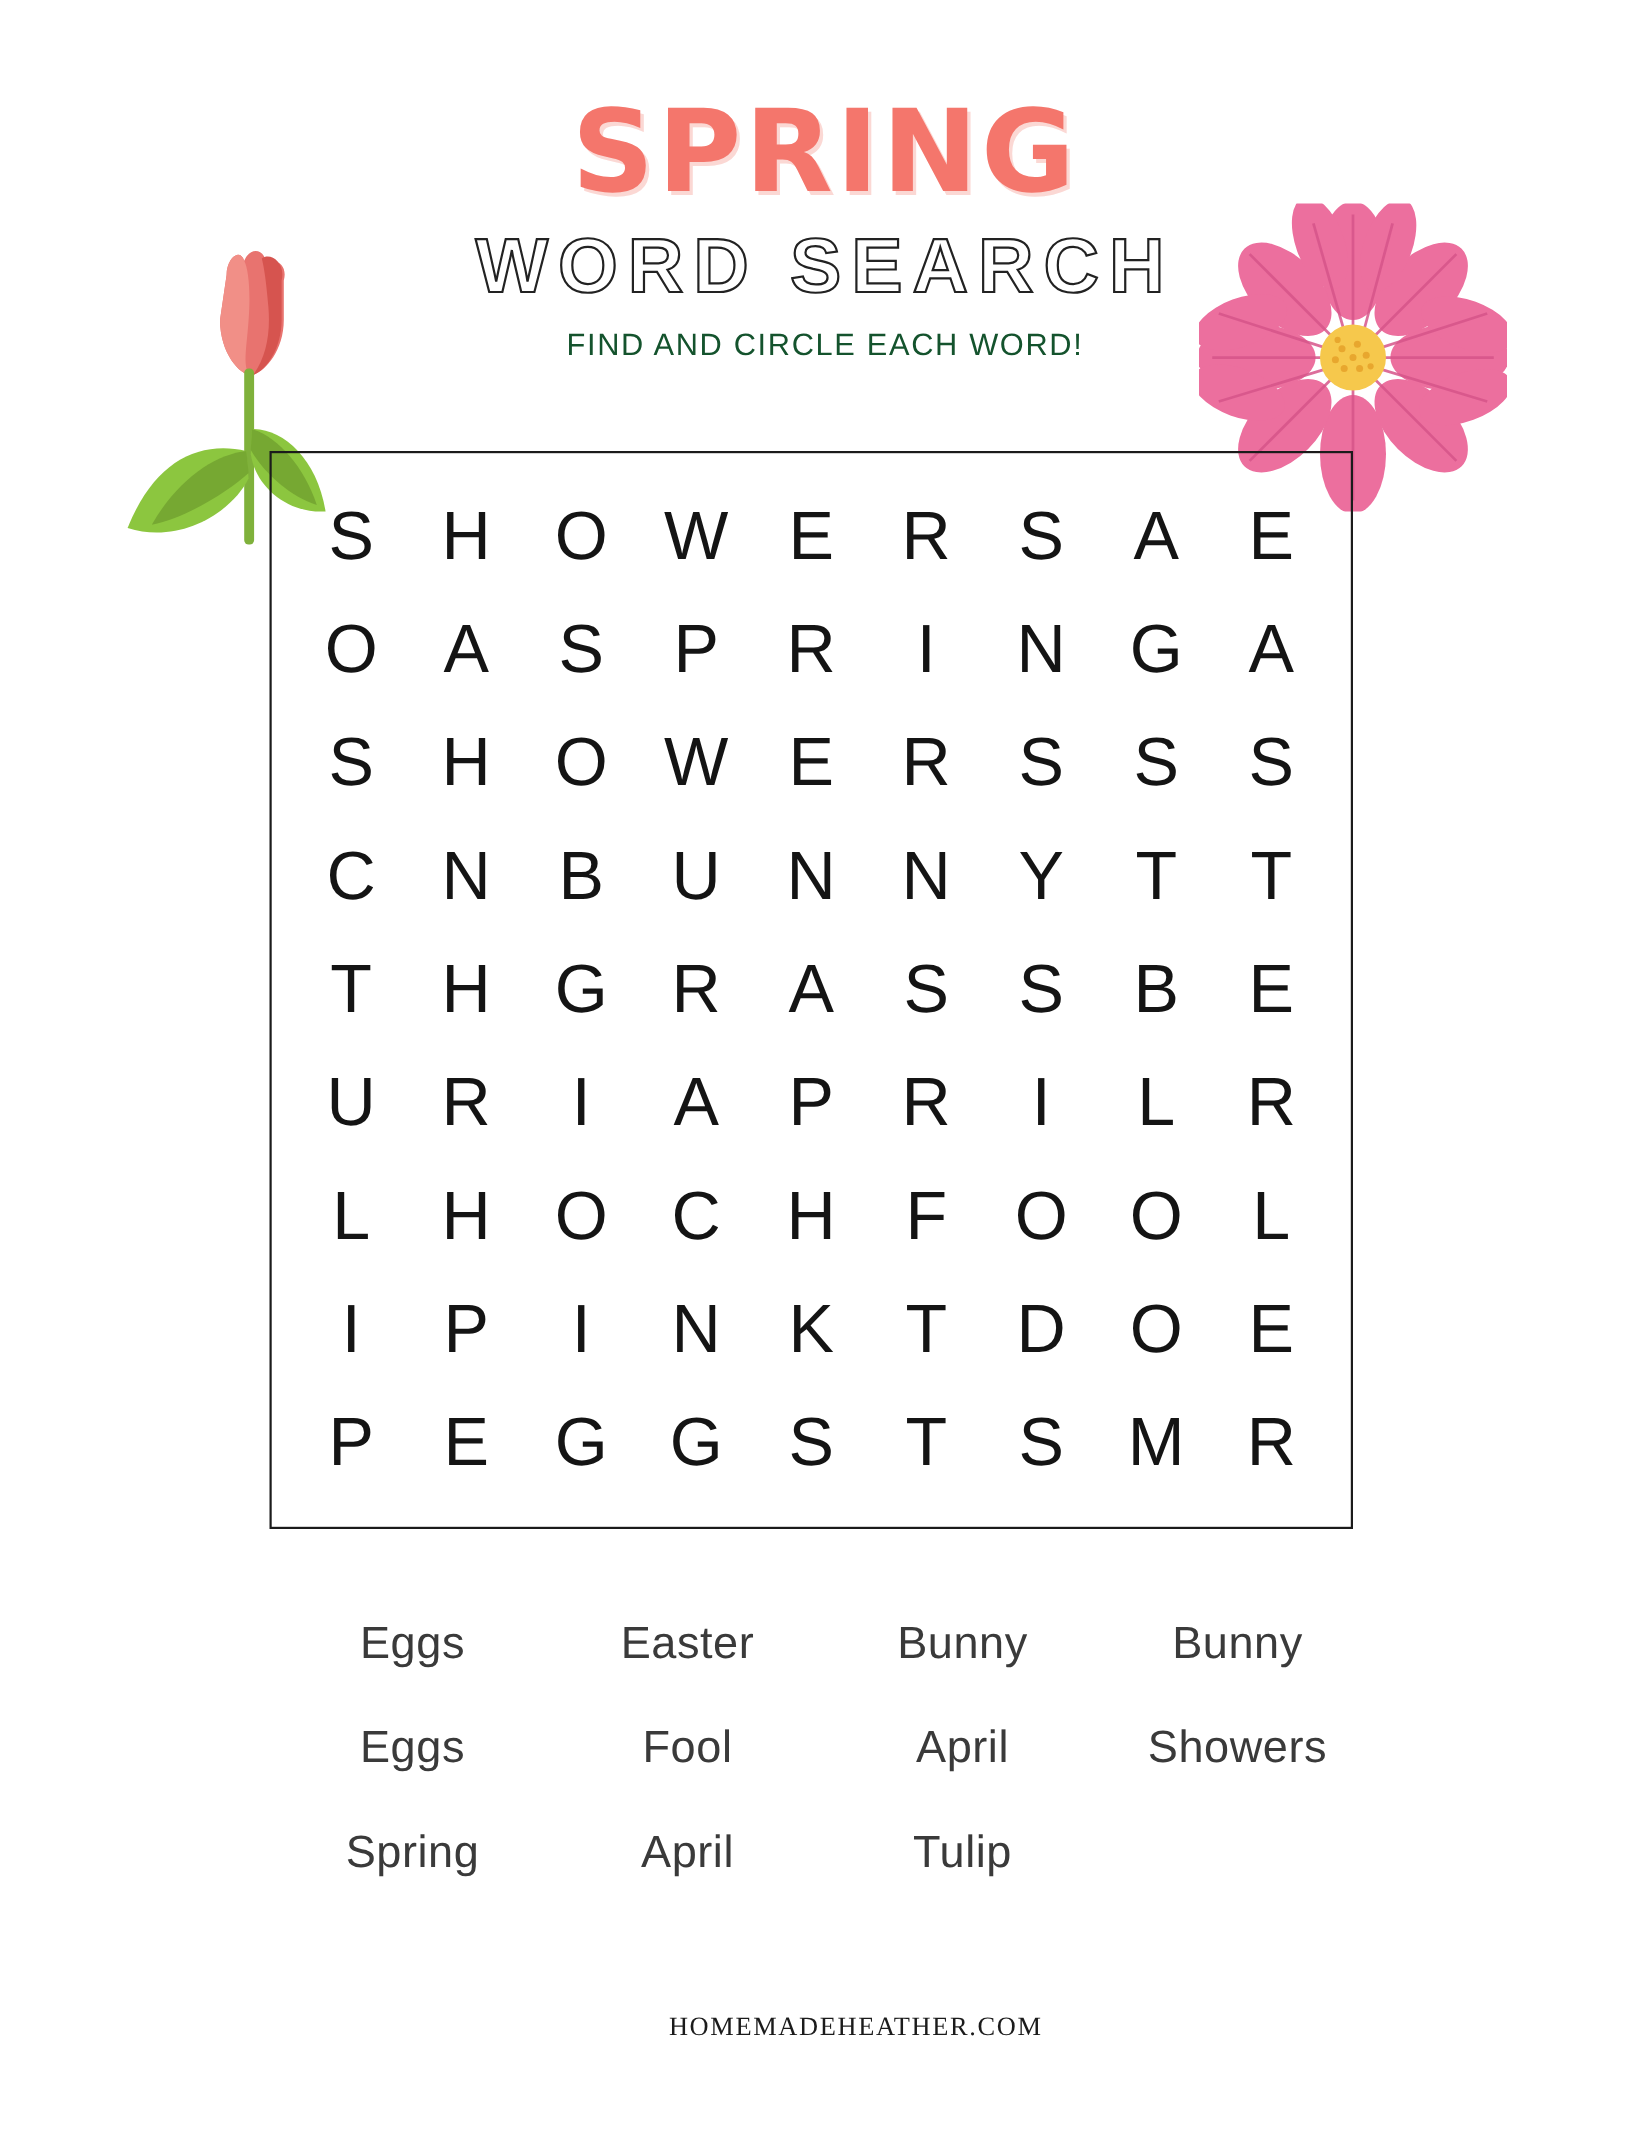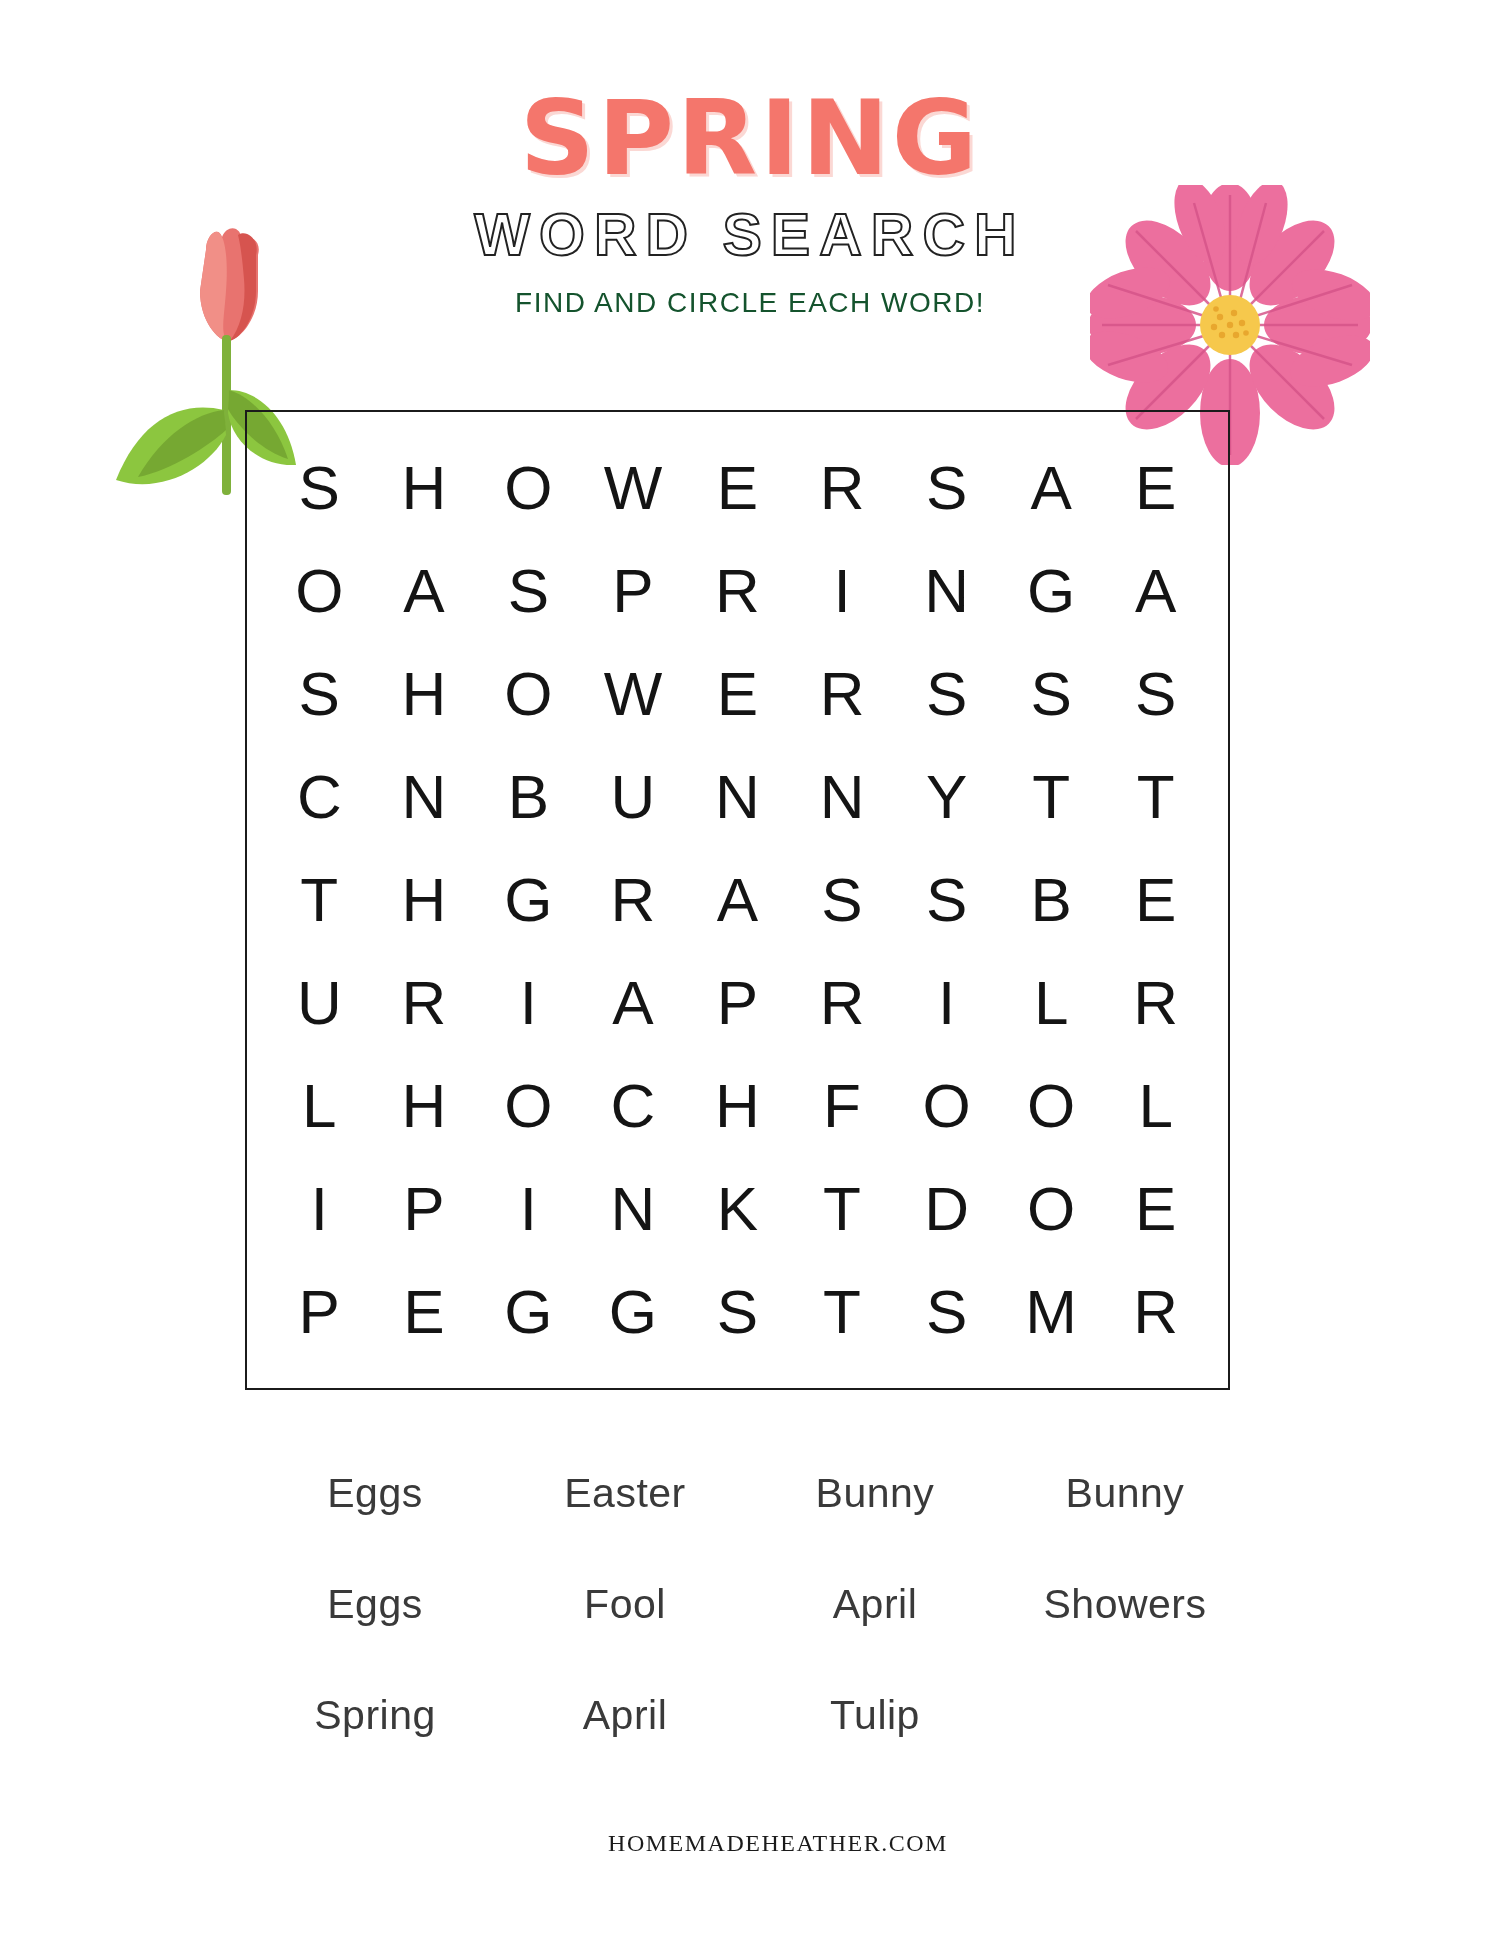--- a/index.html
+++ b/index.html
@@ -35,21 +35,21 @@
     font-size: 104px;
     letter-spacing: 3px;
     color: #f4766c;
     line-height: 1;
     margin: 0;
     text-shadow: 3px 3px 0 #fbd8d4;
   }
   .title-sub {
     font-family: "Liberation Sans", sans-serif;
     font-weight: 700;
-    font-size: 59px;
+    font-size: 70px;
     letter-spacing: 9px;
     line-height: 1;
     margin: 16px 0 0 0;
     color: transparent;
     -webkit-text-stroke: 2px #222222;
     text-stroke: 2px #222222;
   }
   .title-note {
     font-family: "Liberation Sans", sans-serif;
     font-size: 28px;
@@ -93,21 +93,21 @@
   }
 
   
   .words {
     position: absolute;
     left: 250px;
     top: 1470px;
     width: 1000px;
     display: grid;
     grid-template-columns: repeat(4, 1fr);
-    row-gap: 64px;
+    row-gap: 48px;
     text-align: center;
   }
   .word {
     font-family: "Liberation Sans", sans-serif;
     font-size: 41px;
     color: #3a3a3a;
     letter-spacing: 0.5px;
   }
 
   

